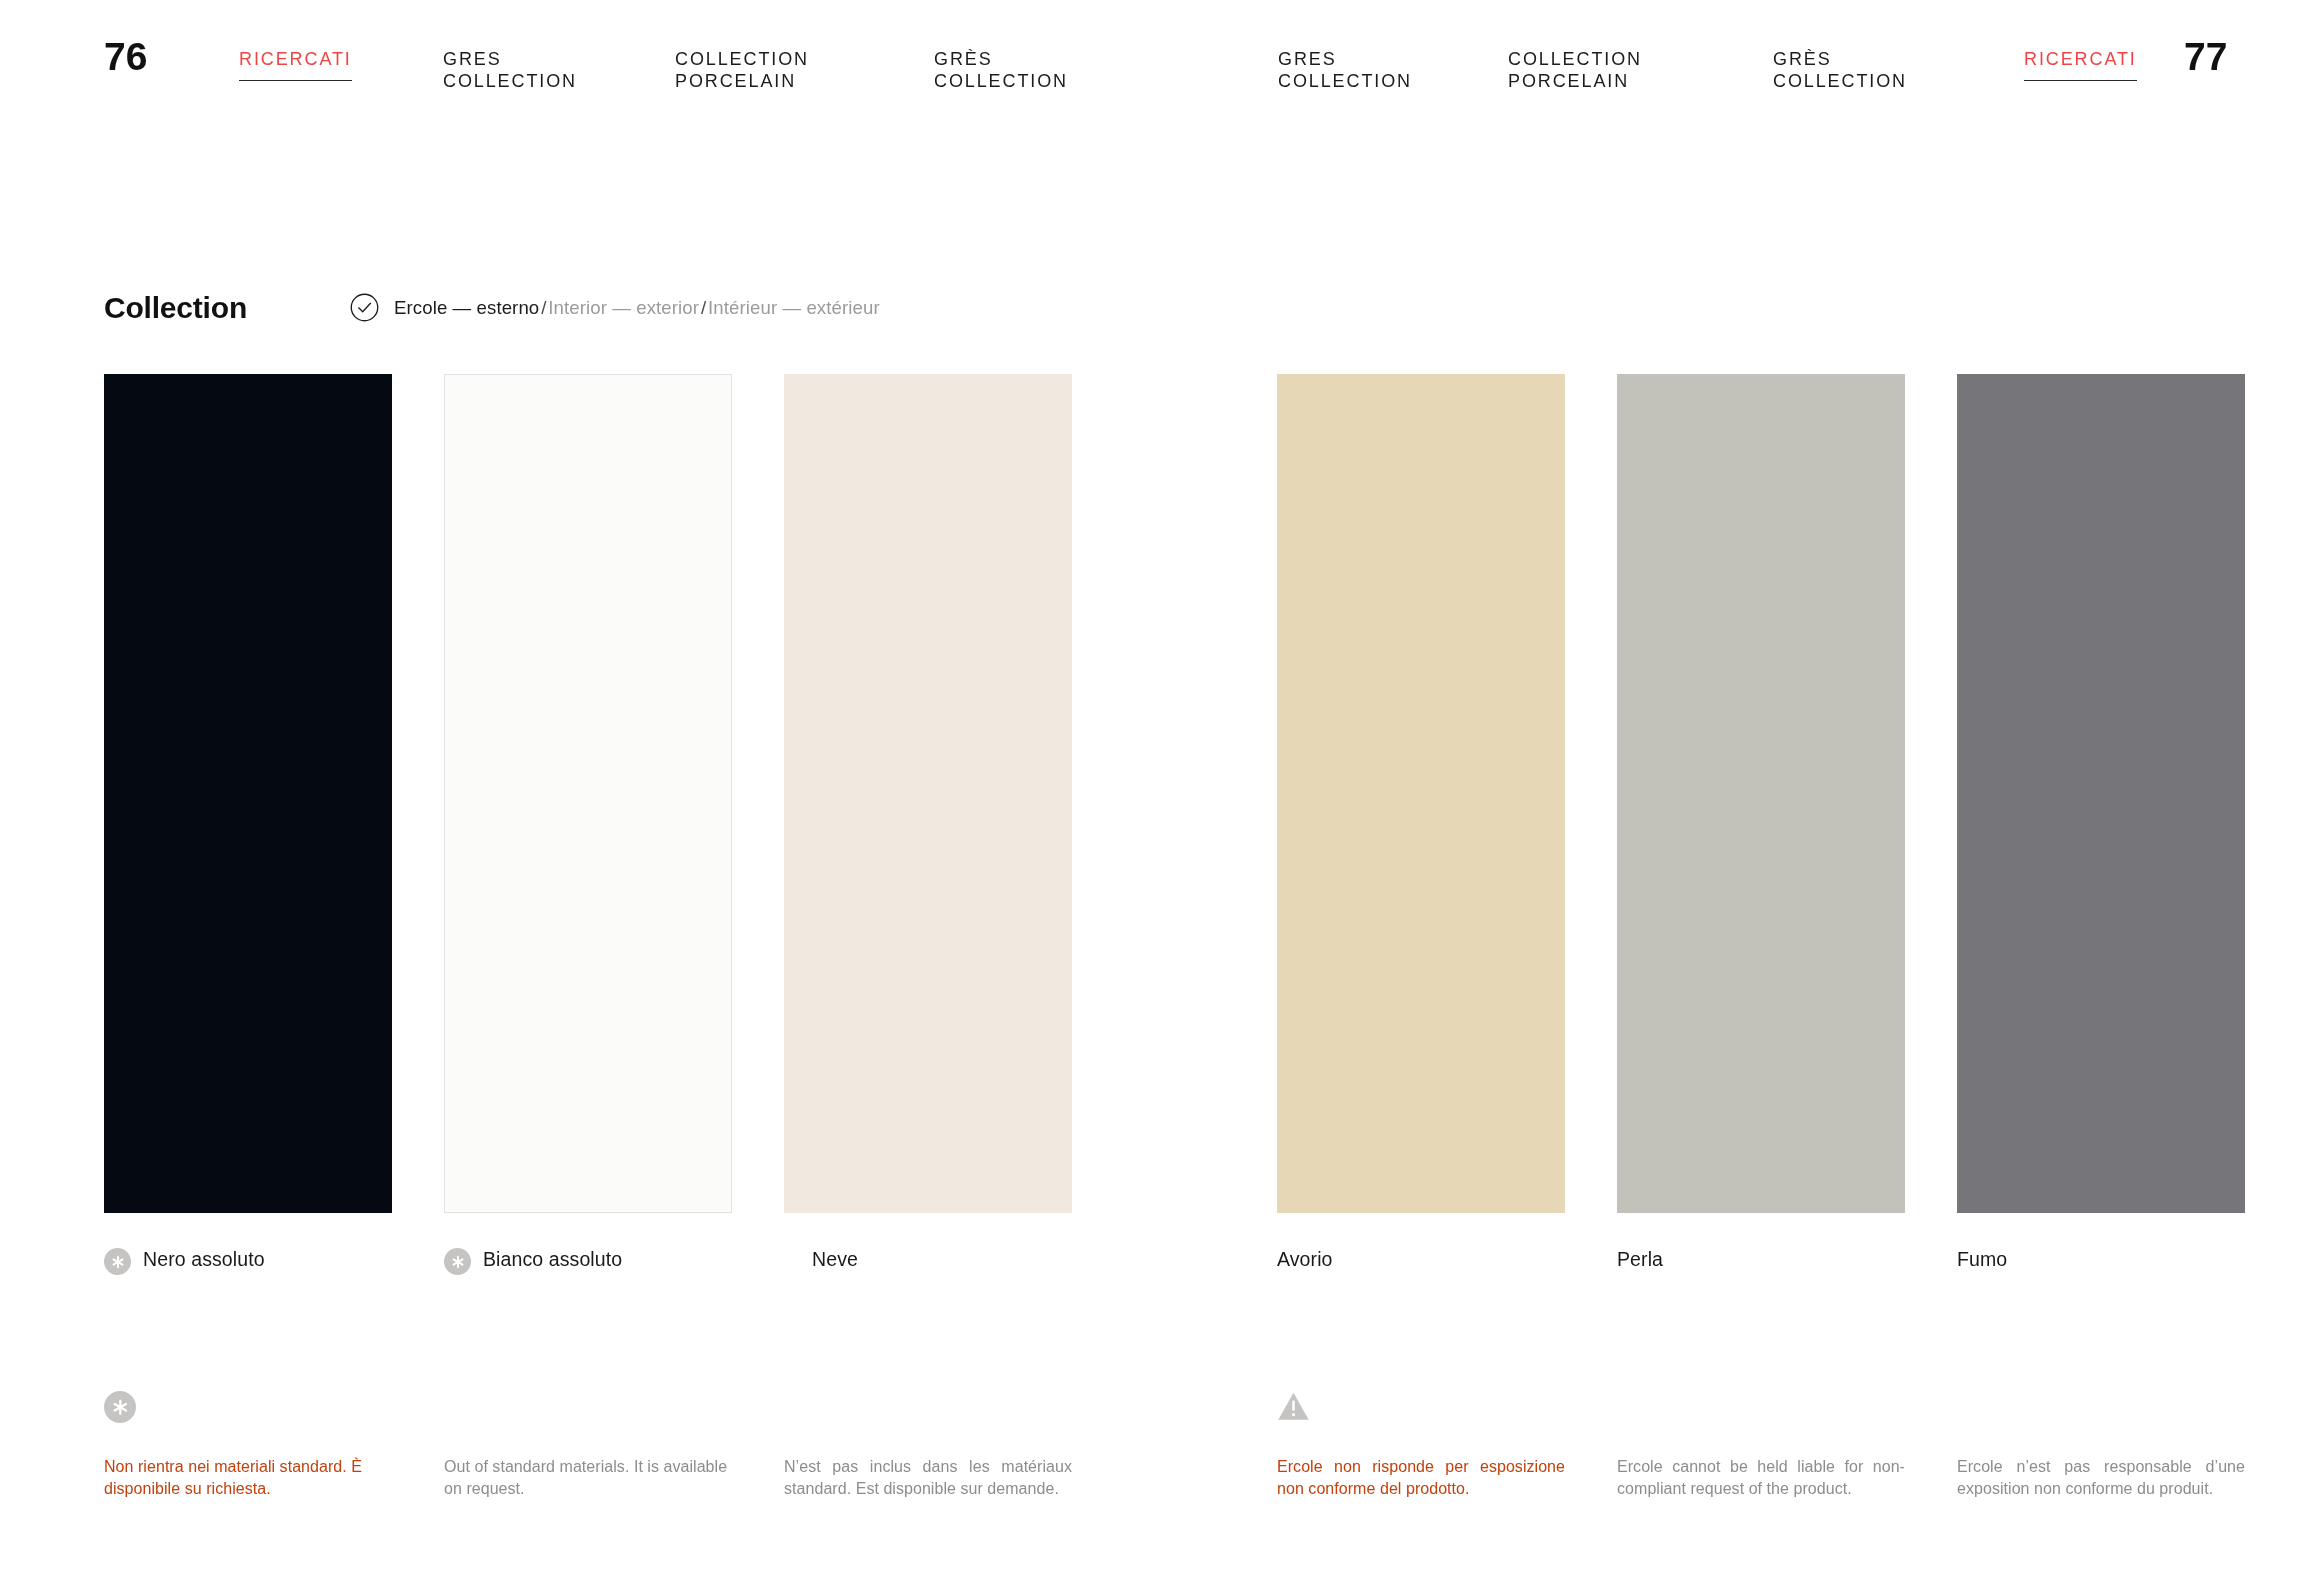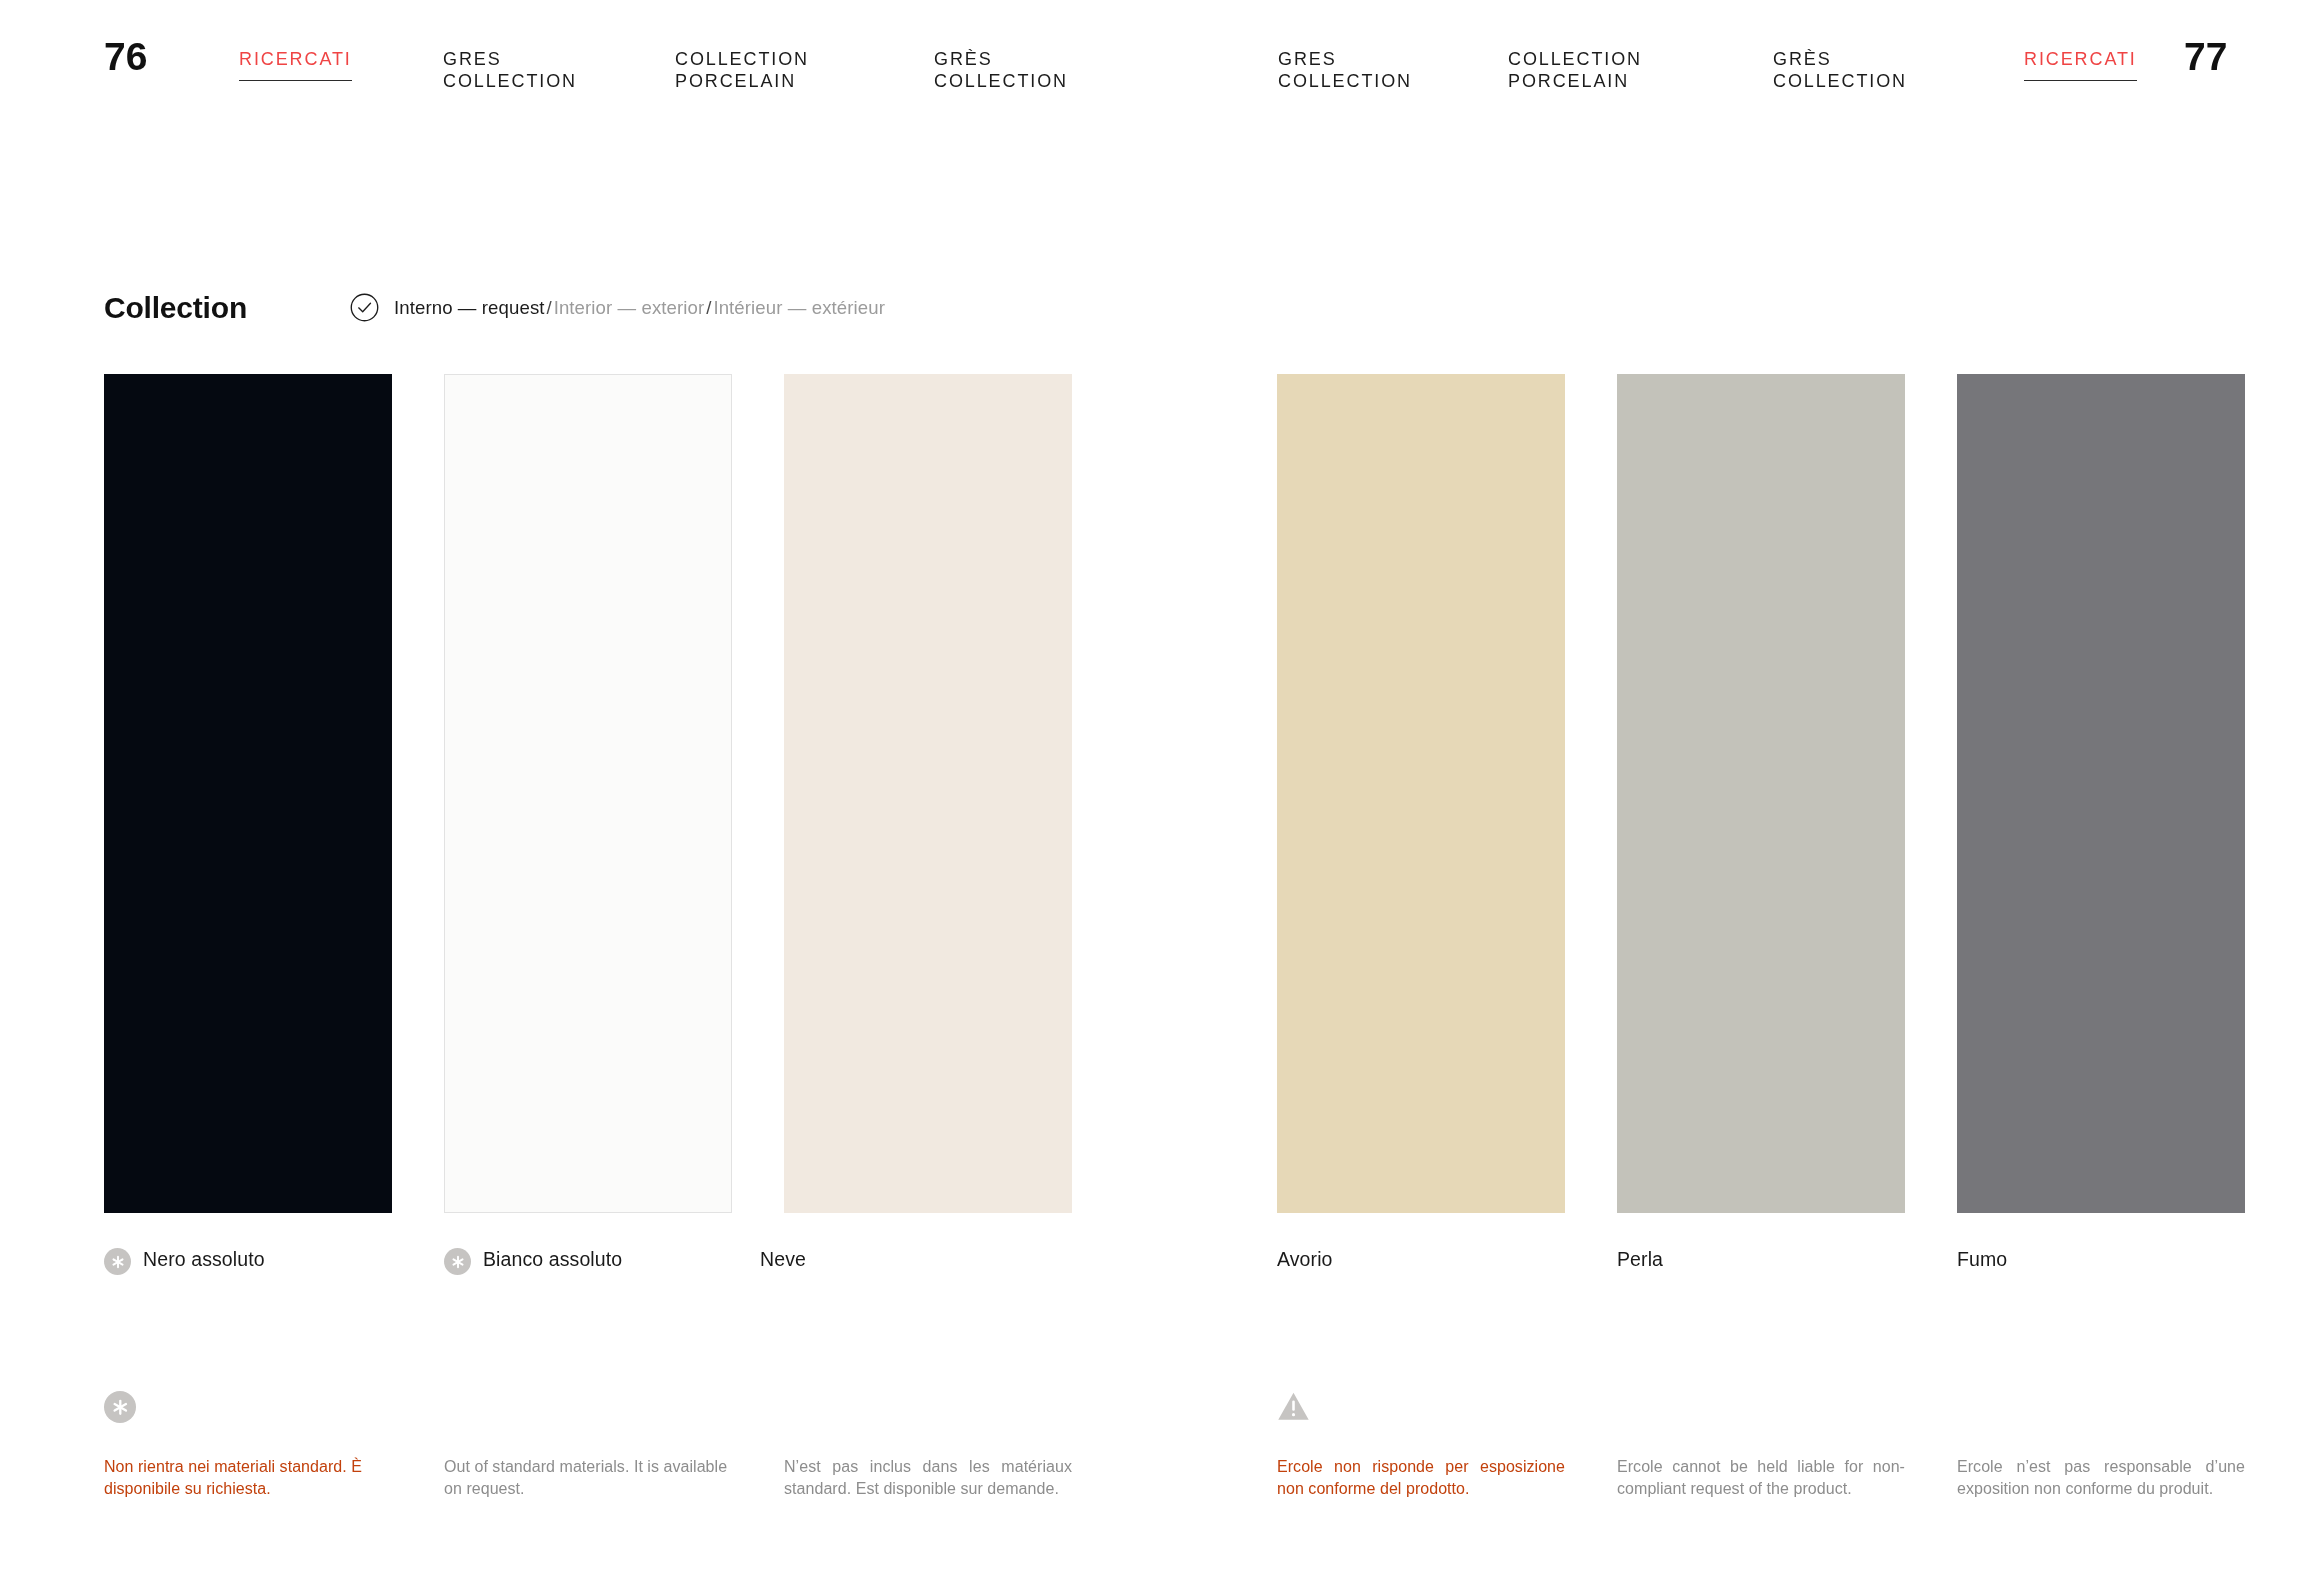--- a/index.html
+++ b/index.html
@@ -125,21 +125,21 @@
     align-items: flex-start;
     height: 28px;
     font-size: 19.5px;
     line-height: 22px;
     color: #1a1a1a;
     letter-spacing: 0.1px;
     white-space: nowrap;
   }
   .cap-1 { left: 104px; }
   .cap-2 { left: 444px; }
-  .cap-3 { left: 760px; }
+  .cap-3 { left: 812px; }
   .cap-4 { left: 1277px; }
   .cap-5 { left: 1617px; }
   .cap-6 { left: 1957px; }
 
   .asterisk-badge {
     width: 27px;
     height: 27px;
     border-radius: 50%;
     background: #c6c4c2;
     display: inline-flex;
@@ -216,21 +216,21 @@
 
 <div class="section-title-row">
   <div class="section-title">Collection</div>
 
   <svg class="check-icon" viewBox="0 0 32 32">
     <circle cx="16" cy="16" r="14.6" fill="none" stroke="#1c1c1c" stroke-width="1.5"></circle>
     <path d="M9.6 16.4 L14 20.6 L22.6 11.4" fill="none" stroke="#1c1c1c" stroke-width="1.5" stroke-linecap="round" stroke-linejoin="round"></path>
   </svg>
 
   <div class="usage-legend">
-    <span class="it">Interno — request</span><span class="sep">/</span><span class="mut">Interior — exterior</span><span class="sep">/</span><span class="mut">Intérieur — extérieur</span>
+    <span class="it">Ercole — esterno</span><span class="sep">/</span><span class="mut">Interior — exterior</span><span class="sep">/</span><span class="mut">Intérieur — extérieur</span>
   </div>
 </div>
 
 <div class="swatch sw-1" style="background-color: rgb(5, 9, 17);"></div>
 <div class="swatch sw-2 framed" style="background-color: rgb(251, 251, 250);"></div>
 <div class="swatch sw-3" style="background-color: rgb(241, 233, 224);"></div>
 <div class="swatch sw-4" style="background-color: rgb(230, 216, 183);"></div>
 <div class="swatch sw-5" style="background-color: rgb(195, 194, 186);"></div>
 <div class="swatch sw-6" style="background-color: rgb(118, 118, 122);"></div>
 

